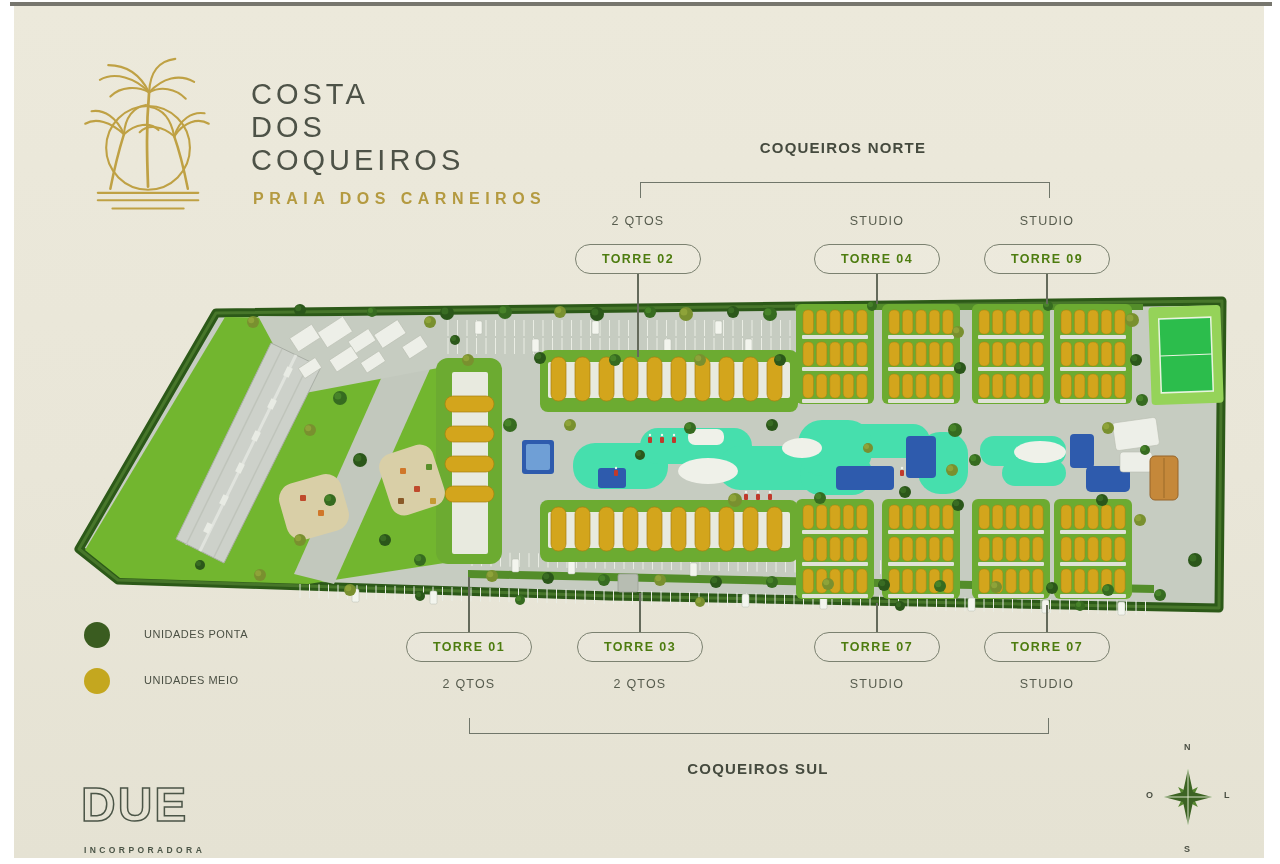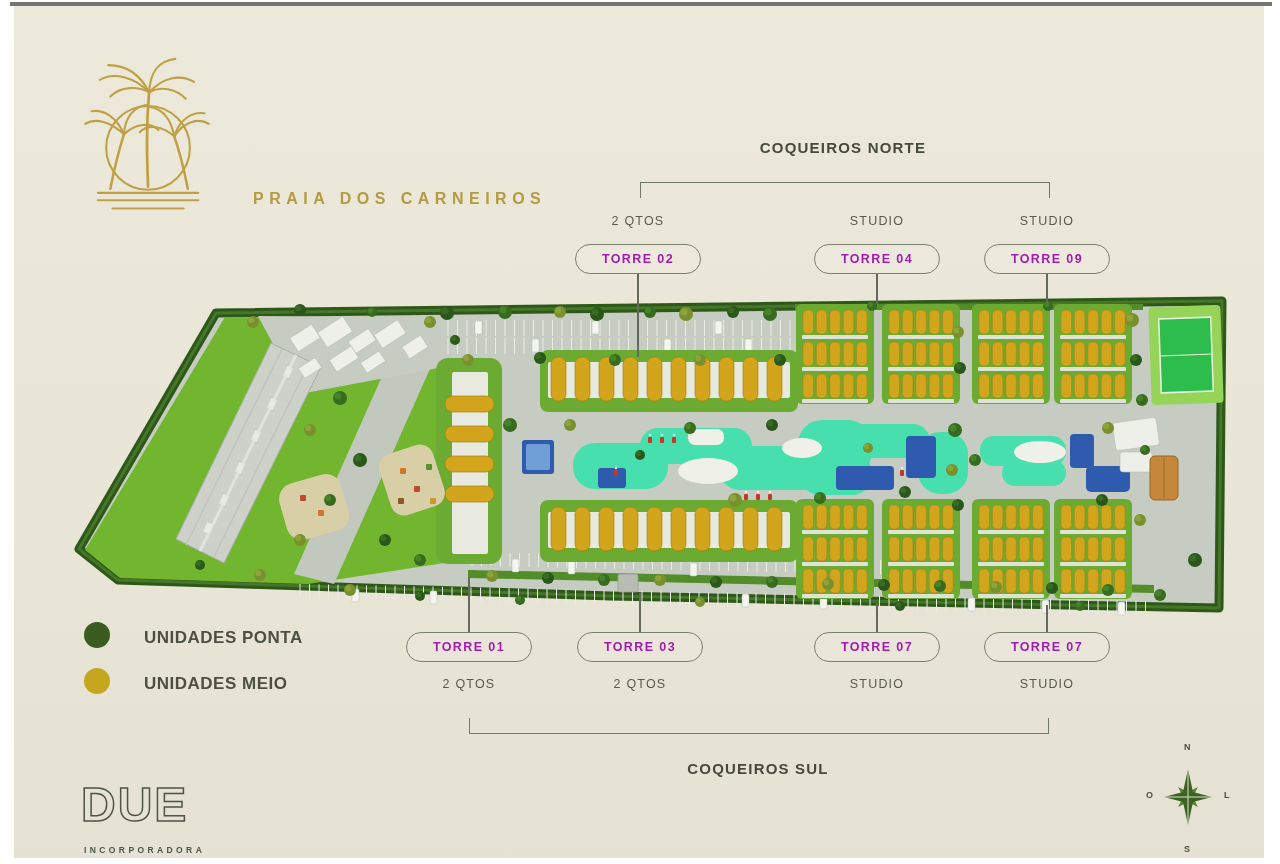--- a/index.html
+++ b/index.html
@@ -18,25 +18,25 @@
   .sec-label{position:absolute;transform:translate(-50%,-50%);font-size:15px;font-weight:700;
         letter-spacing:1.2px;color:#454a3e;white-space:nowrap;}
   .bracket{position:absolute;border:0 solid #70766a;}
   .bracket.down{border-top-width:1.5px;border-left-width:1.5px;border-right-width:1.5px;}
   .bracket.up{border-bottom-width:1.5px;border-left-width:1.5px;border-right-width:1.5px;}
   .type-label{position:absolute;transform:translate(-50%,-50%);font-size:12.5px;letter-spacing:1.2px;
         color:#575c4e;font-weight:500;white-space:nowrap;}
   .pill{position:absolute;transform:translate(-50%,-50%);min-width:126px;height:30px;
         border:1.6px solid #7b8170;border-radius:16px;background:rgba(255,255,255,.10);
         display:flex;align-items:center;justify-content:center;font-size:12.5px;font-weight:700;
-        letter-spacing:1.4px;color:#a21caf;box-sizing:border-box;padding:0 12px;white-space:nowrap;}
+        letter-spacing:1.4px;color:#4d7c0f;box-sizing:border-box;padding:0 12px;white-space:nowrap;}
   .leader{position:absolute;width:2px;background:#646a5b;}
   
   .legend-dot{position:absolute;width:26px;height:26px;border-radius:50%;}
-  .legend-label{position:absolute;font-size:17px;font-weight:700;letter-spacing:.5px;color:#4b5044;padding-left:16px;}
+  .legend-label{position:absolute;font-size:11px;font-weight:400;letter-spacing:.5px;color:#4b5044;padding-left:16px;}
   
   .due-sub{position:absolute;left:84px;top:830px;font-size:8.5px;letter-spacing:3.4px;
         color:#4b5547;font-weight:700;margin-top:15px;}
   .compass-label{position:absolute;font-size:9px;font-weight:700;color:#4b5044;}
   #plan{position:absolute;left:0;top:0;filter:blur(.35px);}
 </style>
 </head>
 <body>
 
 <div class="stage">
@@ -718,20 +718,23 @@
         <path d="M63,90 C56,74 44,66 32,68"></path>
       <path d="M63,90 C64,74 72,64 84,62"></path>
         <path d="M63,90 C74,80 88,78 96,86"></path>
       <path d="M124,142 C120,122 116,106 111,92" stroke-width="2.4"></path>
       <path d="M111,92 C120,78 134,74 144,80"></path>
         <path d="M111,92 C116,76 128,68 140,70"></path>
       <path d="M111,92 C108,76 100,66 88,64"></path>
         <path d="M111,92 C100,82 86,80 78,88"></path>
     </g>
   </svg>
+  <div class="brand-title">COSTA
+DOS
+COQUEIROS</div>
   <div class="brand-sub">PRAIA DOS CARNEIROS</div>
 
   <div class="sec-label" style="left:843px;top:147px">COQUEIROS NORTE</div>
   <div class="bracket down" style="left:640px;top:182px;width:408px;height:15px"></div>
   <div class="type-label" style="left:638px;top:221px">2 QTOS</div>
   <div class="type-label" style="left:877px;top:221px">STUDIO</div>
   <div class="type-label" style="left:1047px;top:221px">STUDIO</div>
   <div class="pill" style="left:638px;top:259px">TORRE 02</div>
   <div class="pill" style="left:877px;top:259px">TORRE 04</div>
   <div class="pill" style="left:1047px;top:259px">TORRE 09</div>

